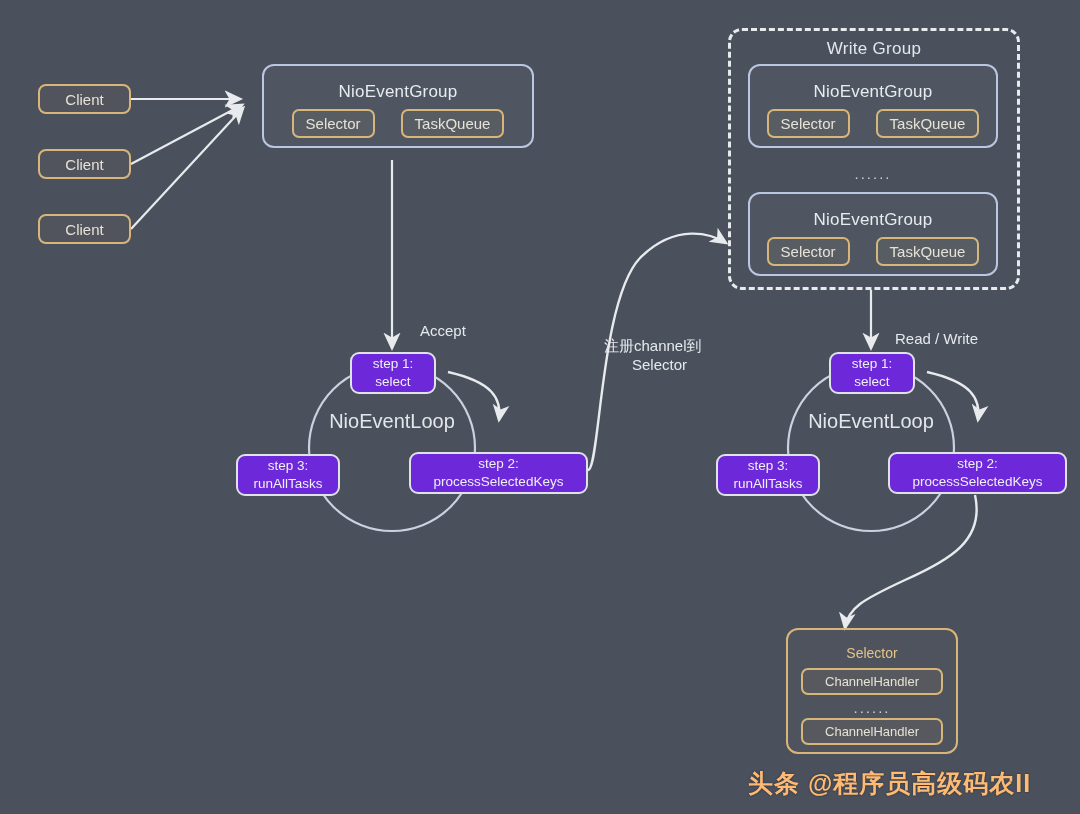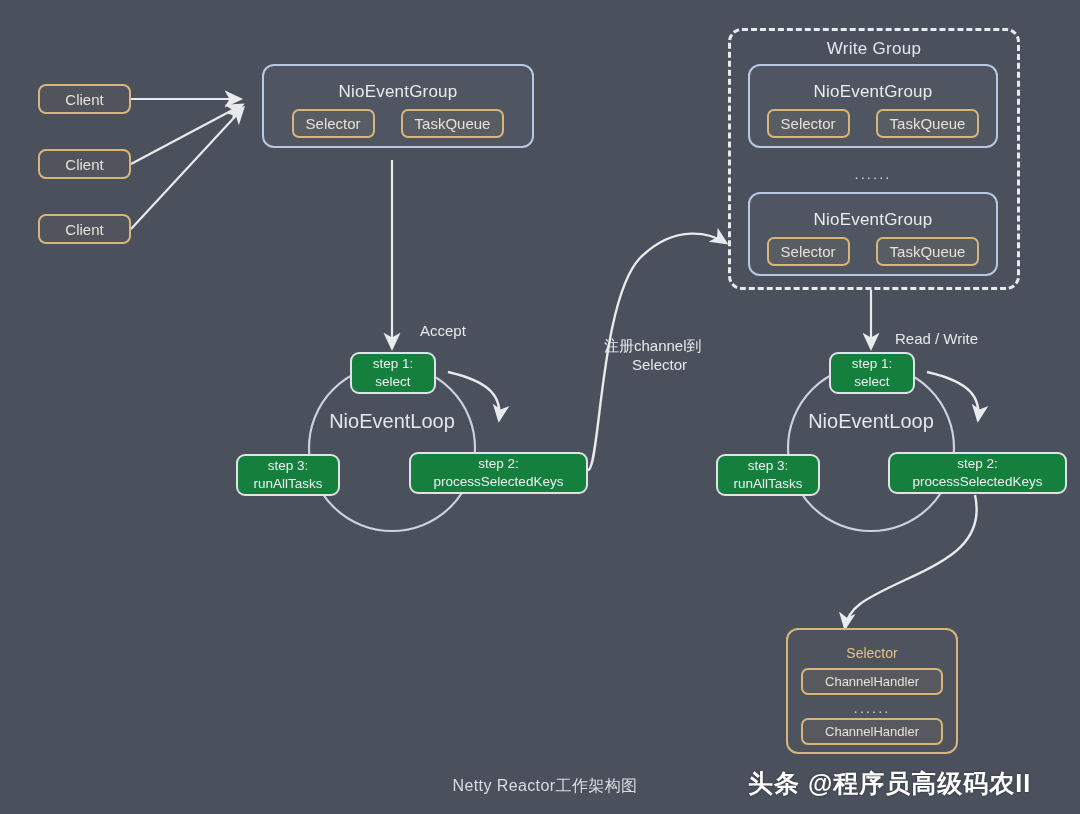--- a/index.html
+++ b/index.html
@@ -36,39 +36,39 @@
     color:#e6e2d6;font-size:15px;
     padding:4px 12px;background:rgba(216,182,121,.07);
     display:flex;align-items:center;justify-content:center;
   }
   .client-box{
     border:2px solid #d8b679;border-radius:8px;color:#e6e2d6;
     font-size:15px;background:rgba(216,182,121,.05);
   }
   .step-box{
     border:2px solid #dfe3e8;border-radius:9px;color:#eef0f3;
-    font-size:13.5px;line-height:1.32;background:#15803d;
+    font-size:13.5px;line-height:1.32;background:#6d28d9;
     flex-direction:column;padding:4px 8px;
   }
   .plain-label{color:#e6e9ed;font-size:15px;white-space:pre;}
   .loop-label{color:#e3e6ea;font-size:20px;}
   .dots{color:#cdd2da;font-size:15px;letter-spacing:2px;}
   .pipeline-box{
     border:2px solid #d8b679;border-radius:12px;flex-direction:column;
     background:rgba(216,182,121,.04);
   }
   .pipeline-title{color:#e3c489;font-size:14px;margin-top:8px;}
   .ch-box{
     border:2px solid #d8b679;border-radius:7px;color:#e6e2d6;font-size:13px;
     padding:4px 22px;margin-top:7px;background:rgba(216,182,121,.06);
     display:flex;align-items:center;justify-content:center;
   }
   .caption{color:#d9dde3;font-size:16px;letter-spacing:.4px;}
   .watermark{
-    color:#ffffff;font-size:25px;font-weight:bold;letter-spacing:1px;
+    color:#fdba74;font-size:25px;font-weight:bold;letter-spacing:1px;
     text-shadow:0 0 2px rgba(0,0,0,.5);
   }
 </style>
 </head>
 <body>
 
 <div id="stage">
 
   <svg viewBox="0 0 1080 814">
     <defs>
@@ -204,18 +204,17 @@
     <div class="pipeline-title">Selector</div>
     <div class="ch-box">
       <span>ChannelHandler</span>
     </div>
     <div class="dots" style="margin-top:4px;">......</div>
     <div class="ch-box" style="margin-top:2px;">
       <span>ChannelHandler</span>
     </div>
   </div>
 
-  <div class="node caption" style="left:390px;top:775px;width:310px;height:22px;">Netty Reactor工作架构图</div>
 
   <div class="node watermark" style="left:748px;top:766px;width:320px;height:34px;
        justify-content:flex-start;">头条 @程序员高级码农II</div>
 
 </div>
 
 </body></html>

